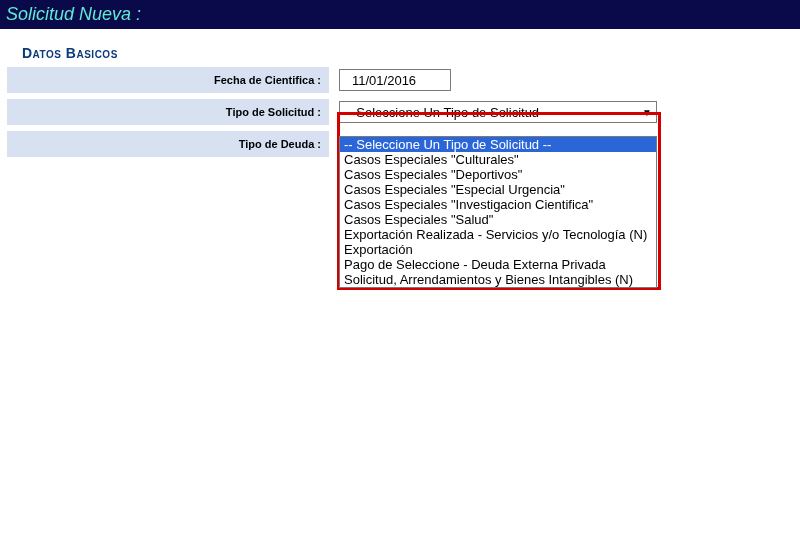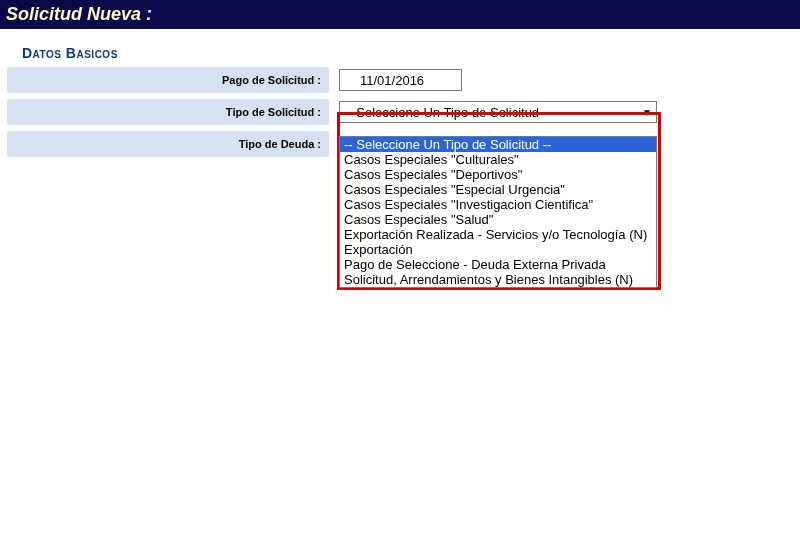--- a/index.html
+++ b/index.html
@@ -7,22 +7,22 @@
       padding: 0;
       box-sizing: border-box;
       font-family: Arial, Helvetica, sans-serif;
     }
     body {
       background: #ffffff;
       width: 800px;
     }
     .page-title-bar {
       background: #0a0a4a;
-      color: #fef9c3;
-      font-weight: bold;
+      color: #5eead4;
+      font-weight: normal;
       font-size: 18px;
       padding: 4px 6px;
       font-style: italic;
     }
     .section-heading {
       color: #0a3b7a;
       font-weight: bold;
       font-size: 14px;
       font-variant: small-caps;
       padding: 16px 0 6px 22px;
@@ -46,24 +46,24 @@
       line-height: 26px;
     }
     .field-cell {
       margin-left: 10px;
       height: 26px;
       display: flex;
       align-items: center;
     }
     .text-input {
       font-size: 13px;
-      padding: 2px 20px;
+      padding: 2px 12px;
       border: 1px solid #7a7a7a;
       height: 22px;
-      width: 123px;
+      width: 112px;
       background: #ffffff;
     }
     .buttons-row {
       position: relative;
       padding-top: 6px;
       width: 800px;
     }
     .btn {
       font-size: 13px;
       padding: 3px 10px;
@@ -136,21 +136,21 @@
 </head>
 <body>
 
 <div class="page-title-bar">
   <span>Solicitud Nueva :</span>
 </div>
 
 <div class="section-heading">Datos Basicos</div>
 
 <div class="form-row">
-  <div class="label-cell">Pago de Solicitud :</div>
+  <div class="label-cell">Fecha de Cientifica :</div>
   <div class="field-cell">
     <input type="text" class="text-input" value="11/01/2016" style="">
   </div>
 </div>
 
 <div class="form-row">
   <div class="label-cell">Tipo de Solicitud :</div>
   <div class="field-cell">
     <div class="select-display">
       <span>-- Seleccione Un Tipo de Solicitud --</span>

